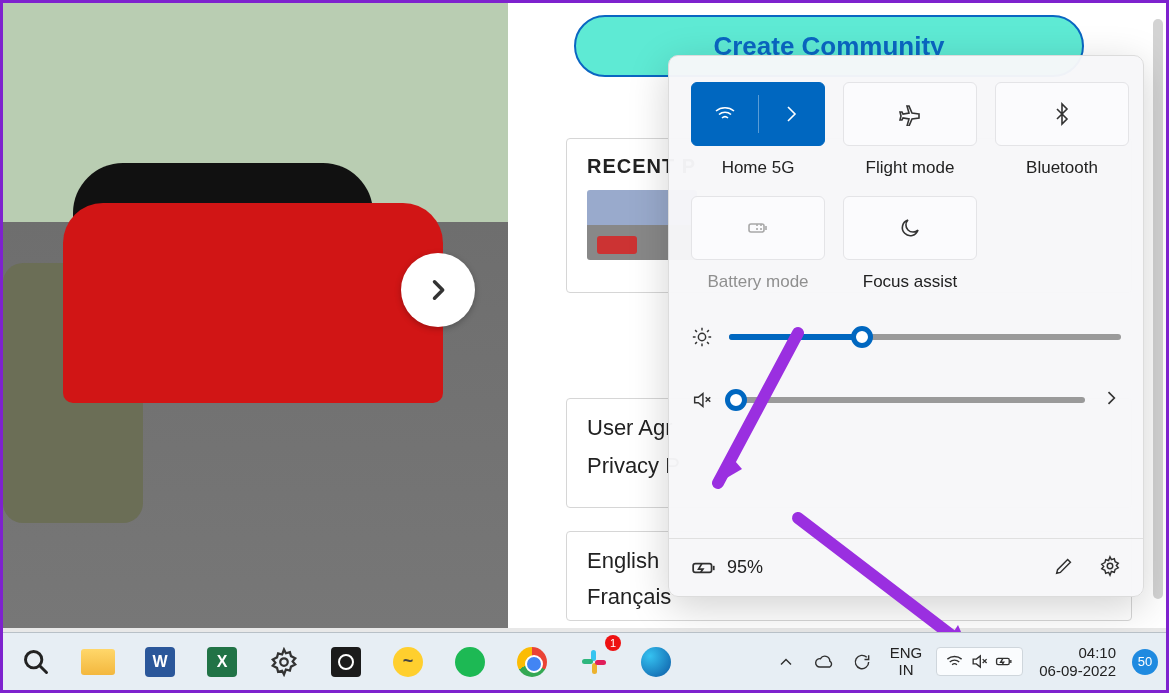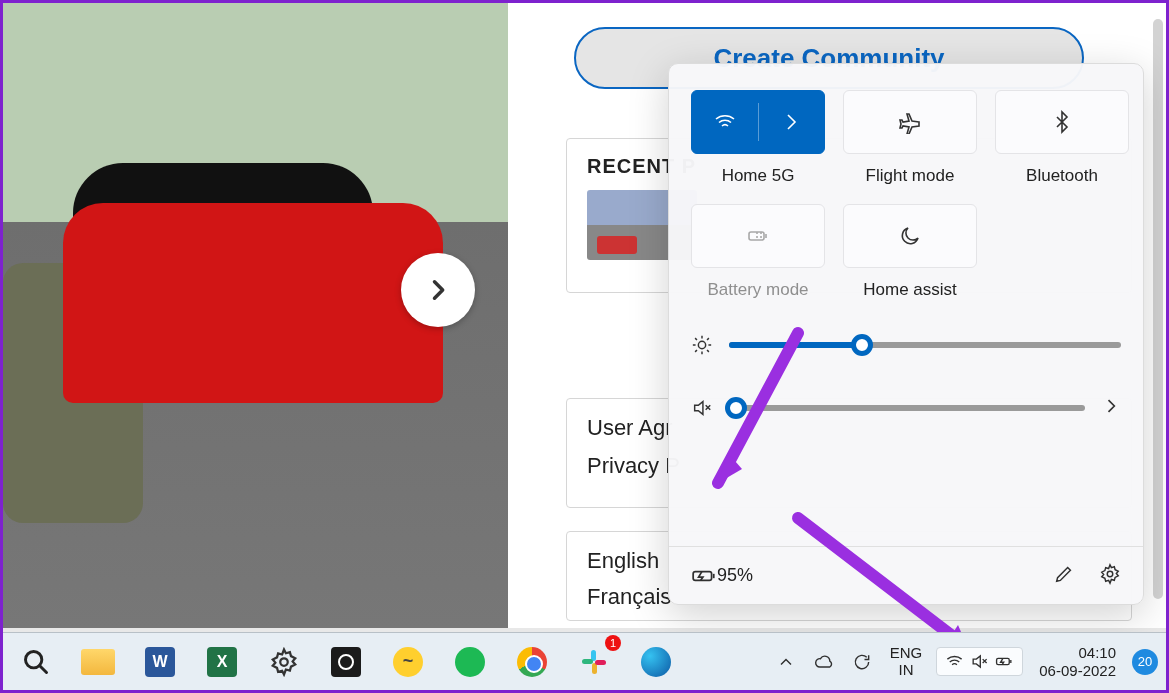--- a/index.html
+++ b/index.html
@@ -41,39 +41,39 @@
     display:flex; align-items:center; justify-content:center;
     box-shadow:0 2px 6px rgba(0,0,0,.25);
     cursor:pointer;
   }
   .next-photo-btn svg{width:28px;height:28px;}
   .right-col {
     flex:1; position:relative; background:#fff;
   }
   .scrollbar { position:absolute; right:3px; top:16px; width:10px; height:580px; background:#d3d3d3; border-radius:5px;}
   .cc-btn {
-    position:absolute; left:66px; top:24px; width:510px; height:62px;
+    position:absolute; left:66px; top:12px; width:510px; height:62px;
     border:2px solid #0a66c2; border-radius:32px;
     display:flex; align-items:center; justify-content:center;
     color:#0a66c2; font-weight:700; font-size:26px;
-    background:#e5e5e5; cursor:pointer;
+    background:#5eead4; cursor:pointer;
   }
   .card { position:absolute; left:58px; right:34px; background:#fff; border:1px solid #d6d6d6; border-radius:4px; padding:16px 20px;}
   .recent-card { top:135px; height:155px;}
   .recent-card h3 { font-size:20px; letter-spacing:1px; font-weight:700; color:#222;}
   .recent-thumb { width:110px; height:70px; margin-top:12px; background:linear-gradient(180deg,#9ac 0%, #9ac 50%, #888 50%, #888 100%); border-radius:3px; position:relative;}
   .recent-thumb::after{ content:""; position:absolute; left:10px; bottom:6px; width:40px; height:18px; background:#c33; border-radius:3px;}
   .agree-card { top:395px; height:110px; font-size:22px; color:#222;}
   .agree-card p { margin-bottom:12px;}
   .lang-card { top:528px; height:90px; font-size:22px; color:#222;}
   .lang-card p { margin-bottom:10px;}
 
   
   .flyout {
-    position:absolute; left:665px; top:60px; width:476px; height:542px;
+    position:absolute; left:665px; top:52px; width:476px; height:542px;
     background:rgba(247,247,249,.97); border:1px solid #dcdcdc;
     border-radius:10px; box-shadow:0 10px 40px rgba(0,0,0,.18);
     padding:26px 22px 0 22px;
   }
   .tile-grid { display:grid; grid-template-columns: repeat(3, 1fr); gap:18px 18px;}
   .tile-wrap { display:flex; flex-direction:column; align-items:center;}
   .tile {
     width:134px; height:64px; border-radius:6px;
     background:#fbfbfd; border:1px solid #e4e4e7;
     display:flex; align-items:center; justify-content:center;
@@ -104,21 +104,21 @@
   }
   .slider-expand svg{width:20px;height:20px;stroke:#333;fill:none;stroke-width:2;}
   .slider-expand{cursor:pointer;}
 
   .flyout-footer{
     position:absolute; left:0; right:0; bottom:0; height:58px;
     border-top:1px solid #e0e0e0;
     display:flex; align-items:center; padding:0 22px;
     justify-content:space-between;
   }
-  .battery-status{display:flex; align-items:center; font-size:18px; color:#222;}
+  .battery-status{display:flex; align-items:center; gap:10px; font-size:18px; color:#222;}
   .battery-status svg{width:26px;height:26px;stroke:#303030;fill:none;stroke-width:1.6;}
   .footer-actions{display:flex; gap:24px;}
   .footer-actions .ic{cursor:pointer;}
   .footer-actions svg{width:22px;height:22px;stroke:#303030;fill:none;stroke-width:1.6;}
 
   
   .arrow {
     position:absolute;
     pointer-events:none;
   }
@@ -236,21 +236,21 @@
           </svg>
       </div>
       <div class="tile-label disabled">Battery mode</div>
     </div>
     <div class="tile-wrap">
       <div class="tile">
         <svg viewBox="0 0 24 24">
             <path d="M20 14A8 8 0 1 1 10 4a6.5 6.5 0 0 0 10 10z"></path>
           </svg>
       </div>
-      <div class="tile-label">Home assist</div>
+      <div class="tile-label">Focus assist</div>
     </div>
   </div>
 
   <div class="sliders">
     <div class="slider-row">
       <svg class="row-icon" viewBox="0 0 24 24">
           <circle cx="12" cy="12" r="4"></circle>
           <path d="M12 2v3M12 19v3M2 12h3M19 12h3M4.5 4.5l2 2M17.5 17.5l2 2M4.5 19.5l2-2M17.5 6.5l2-2"></path>
         </svg>
       <div class="slider">
@@ -394,15 +394,15 @@
         </svg>
       <svg viewBox="0 0 24 24">
           <rect x="2" y="8" width="16" height="8" rx="2"></rect>
           <path d="M20 10v4M10 8l-3 5h4l-2 3"></path>
         </svg>
     </div>
     <div class="clock">
       <div>04:10</div>
       <div>06-09-2022</div>
     </div>
-    <div class="notif-badge">20</div>
+    <div class="notif-badge">50</div>
   </div>
 </div>
 
 </body></html>

